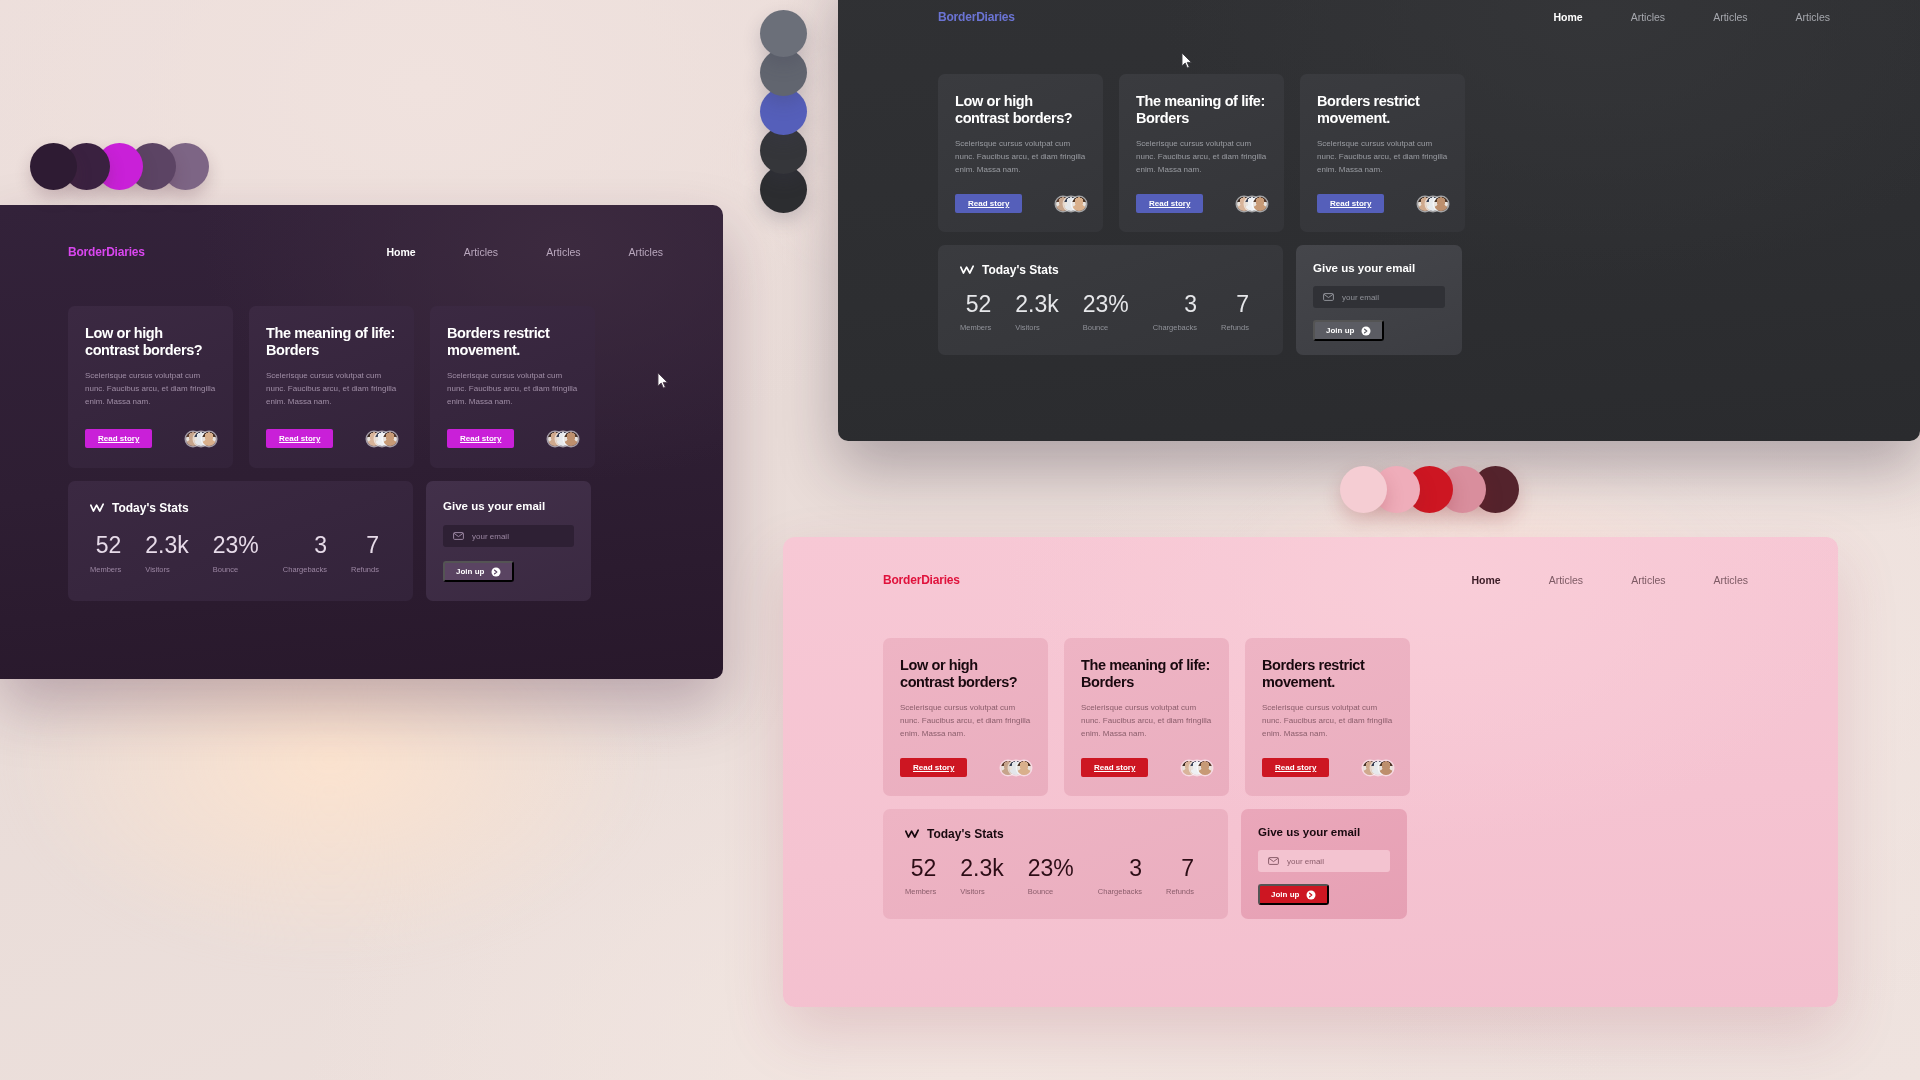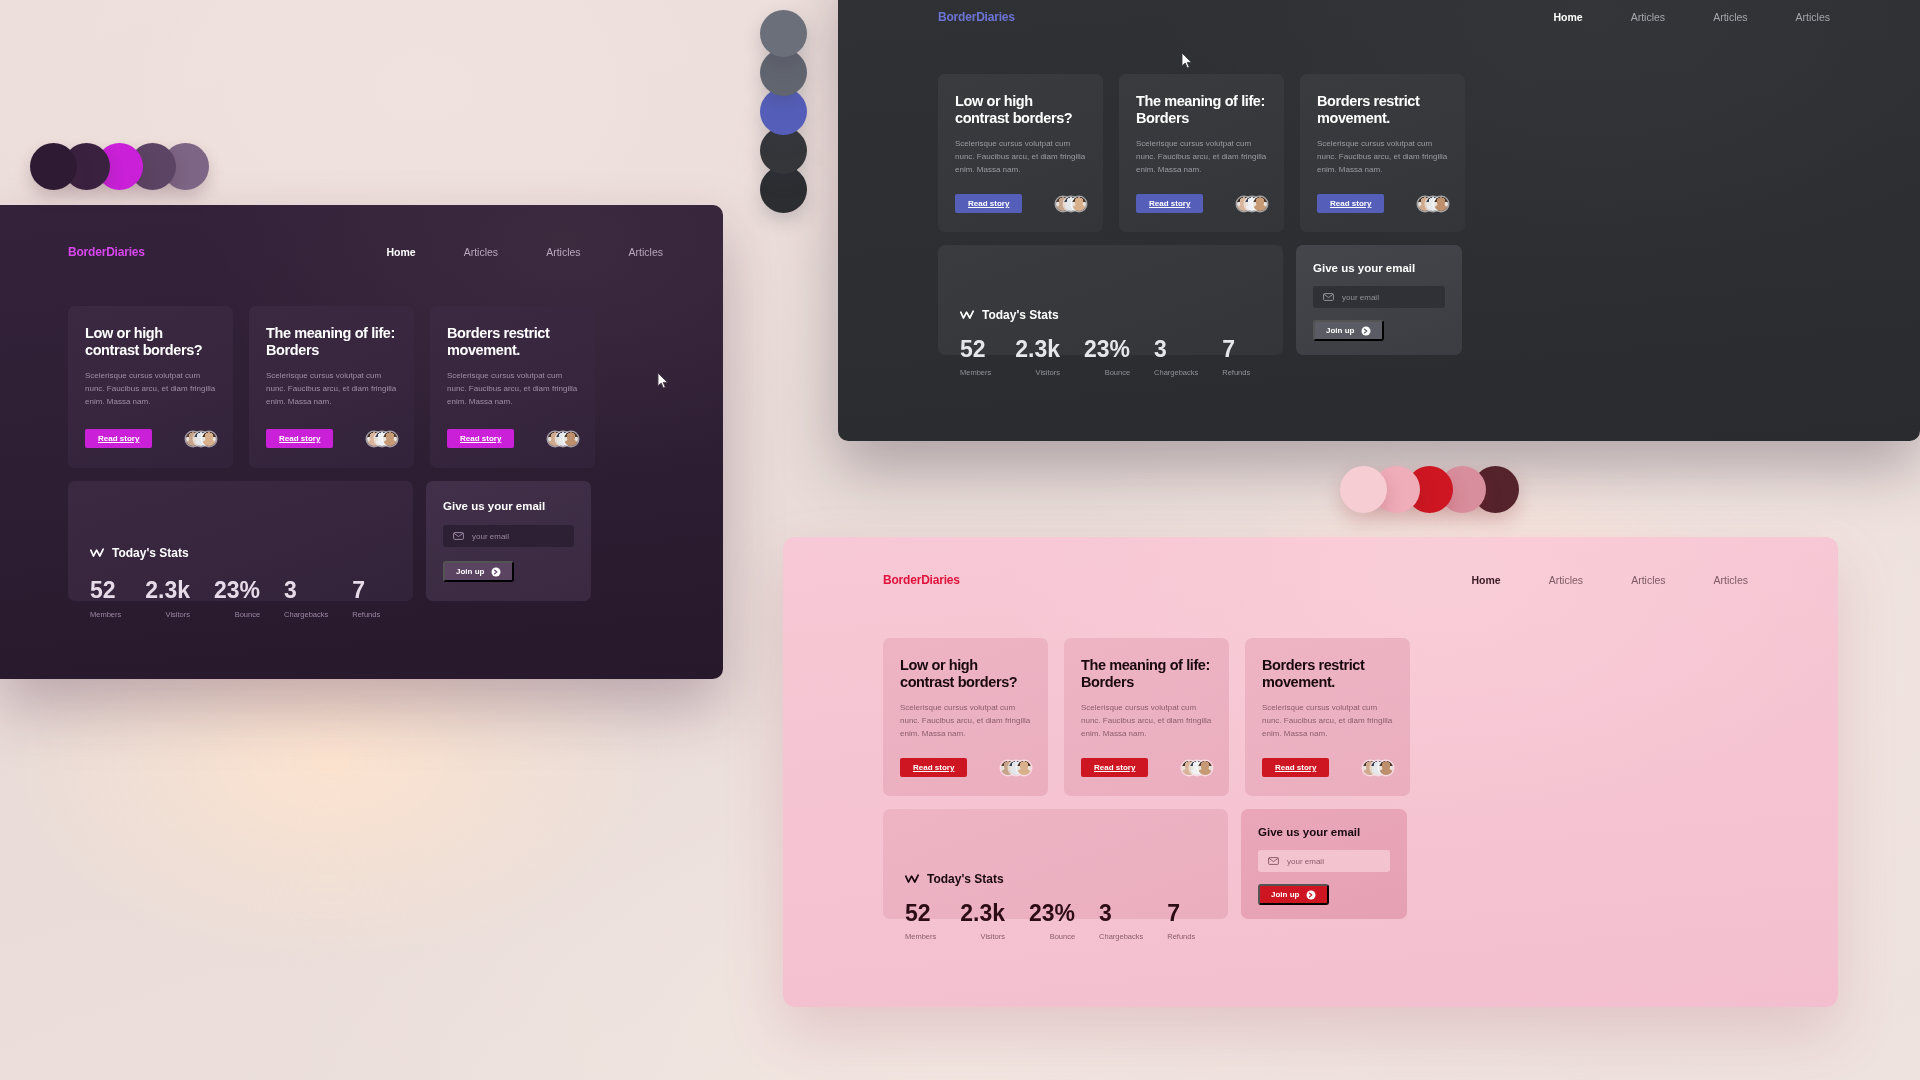--- a/index.html
+++ b/index.html
@@ -65,26 +65,26 @@
   .btn{ display:inline-flex; align-items:center; justify-content:center;
         font-weight:700; border:0;text-decoration:underline; }
   .card-foot{ display:flex; align-items:center; justify-content:space-between; }
 
   .avatars{ display:flex; align-items:center; }
   .av{ border-radius:50%; background-size:cover; margin-left:-6px;
        box-shadow:0 0 0 1.5px rgba(255,255,255,.55); }
   .av:first-child{ margin-left:0; }
 
   .lower{ display:flex; }
-  .stats-head{ display:flex; align-items:center;margin-top:45px; }
+  .stats-head{ display:flex; align-items:center; }
   .stats-ico{ margin-right:8px; }
   .stats-title{ font-weight:700; }
   .stat-row{ display:flex; }
-  .stat-num{ font-weight:700; line-height:1; }
-  .stat-lbl{ font-weight:500;text-align:right; }
+  .stat-num{ font-weight:400; line-height:1;text-align:right; }
+  .stat-lbl{ font-weight:500; }
 
   .mail-title{ font-weight:700; }
   .mail-input{ display:flex; align-items:center; }
   .mail-ph{ }
   .join{ display:inline-flex; align-items:center; font-weight:700; }
   .join-ico{ margin-left:7px; display:inline-flex; }
 
   .cursor{ position:absolute; width:12px; height:18px; }
 
   

